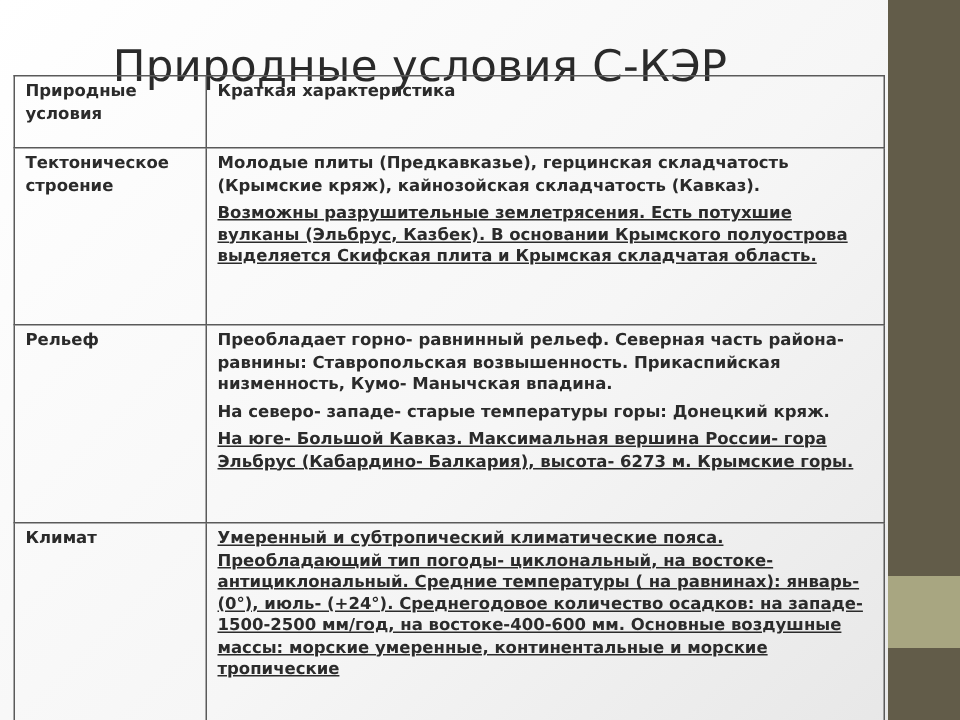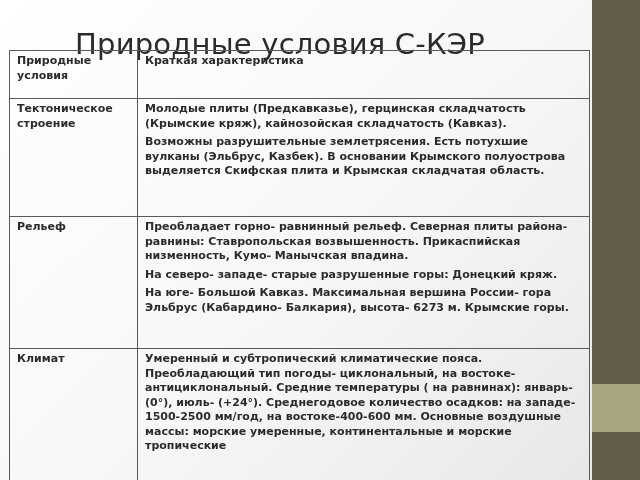--- a/index.html
+++ b/index.html
@@ -24,21 +24,21 @@
     table.conditions {
       position: absolute; left: 9px; top: 50px; width: 581px;
       border-collapse: collapse;
       font-size: 11px; line-height: 14.5px; color: #2b2b2b; font-weight: bold;
     }
     table.conditions td {
       border: 1.5px solid #5a5a5a; vertical-align: top; padding: 3px 7px 4px 7px;
     }
     td.c1 { width: 113px; }
     .p { margin: 0 0 4px 0; }
-    .p:last-child { margin-bottom: 0; }
+    .p:last-child { margin-bottom: 0; text-decoration: underline; }
     tr.r0 td { height: 40px; }
     tr.r1 td { height: 110px; }
     tr.r2 td { height: 124px; margin-top: 34px; }
     tr.r3 td { height: 124px; }
   </style>
 </head>
 <body>
 
 <div class="side-bar"></div>
 <div class="side-band"></div>
@@ -54,22 +54,22 @@
   <tr class="r1">
     <td class="c1">Тектоническое строение</td>
     <td>
       <div class="p">Молодые плиты (Предкавказье), герцинская складчатость (Крымские кряж), кайнозойская складчатость (Кавказ).</div>
       <div class="p">Возможны разрушительные землетрясения. Есть потухшие вулканы (Эльбрус, Казбек). В основании Крымского полуострова выделяется Скифская плита и Крымская складчатая область.</div>
     </td>
   </tr>
   <tr class="r2">
     <td class="c1">Рельеф</td>
     <td>
-      <div class="p">Преобладает горно- равнинный рельеф. Северная плиты района- равнины: Ставропольская возвышенность. Прикаспийская низменность, Кумо- Манычская впадина.</div>
-      <div class="p">На северо- западе- старые разрушенные горы: Донецкий кряж.</div>
+      <div class="p">Преобладает горно- равнинный рельеф. Северная часть района- равнины: Ставропольская возвышенность. Прикаспийская низменность, Кумо- Манычская впадина.</div>
+      <div class="p">На северо- западе- старые температуры горы: Донецкий кряж.</div>
       <div class="p">На юге- Большой Кавказ. Максимальная вершина России- гора Эльбрус (Кабардино- Балкария), высота- 6273 м. Крымские горы.</div>
     </td>
   </tr>
   <tr class="r3">
     <td class="c1">Климат</td>
     <td>
       <div class="p">Умеренный и субтропический климатические пояса. Преобладающий тип погоды- циклональный, на востоке- антициклональный. Средние температуры ( на равнинах): январь- (0°), июль- (+24°). Среднегодовое количество осадков: на западе- 1500-2500 мм/год, на востоке-400-600 мм. Основные воздушные массы: морские умеренные, континентальные и морские тропические</div>
     </td>
   </tr>
 </tbody>

